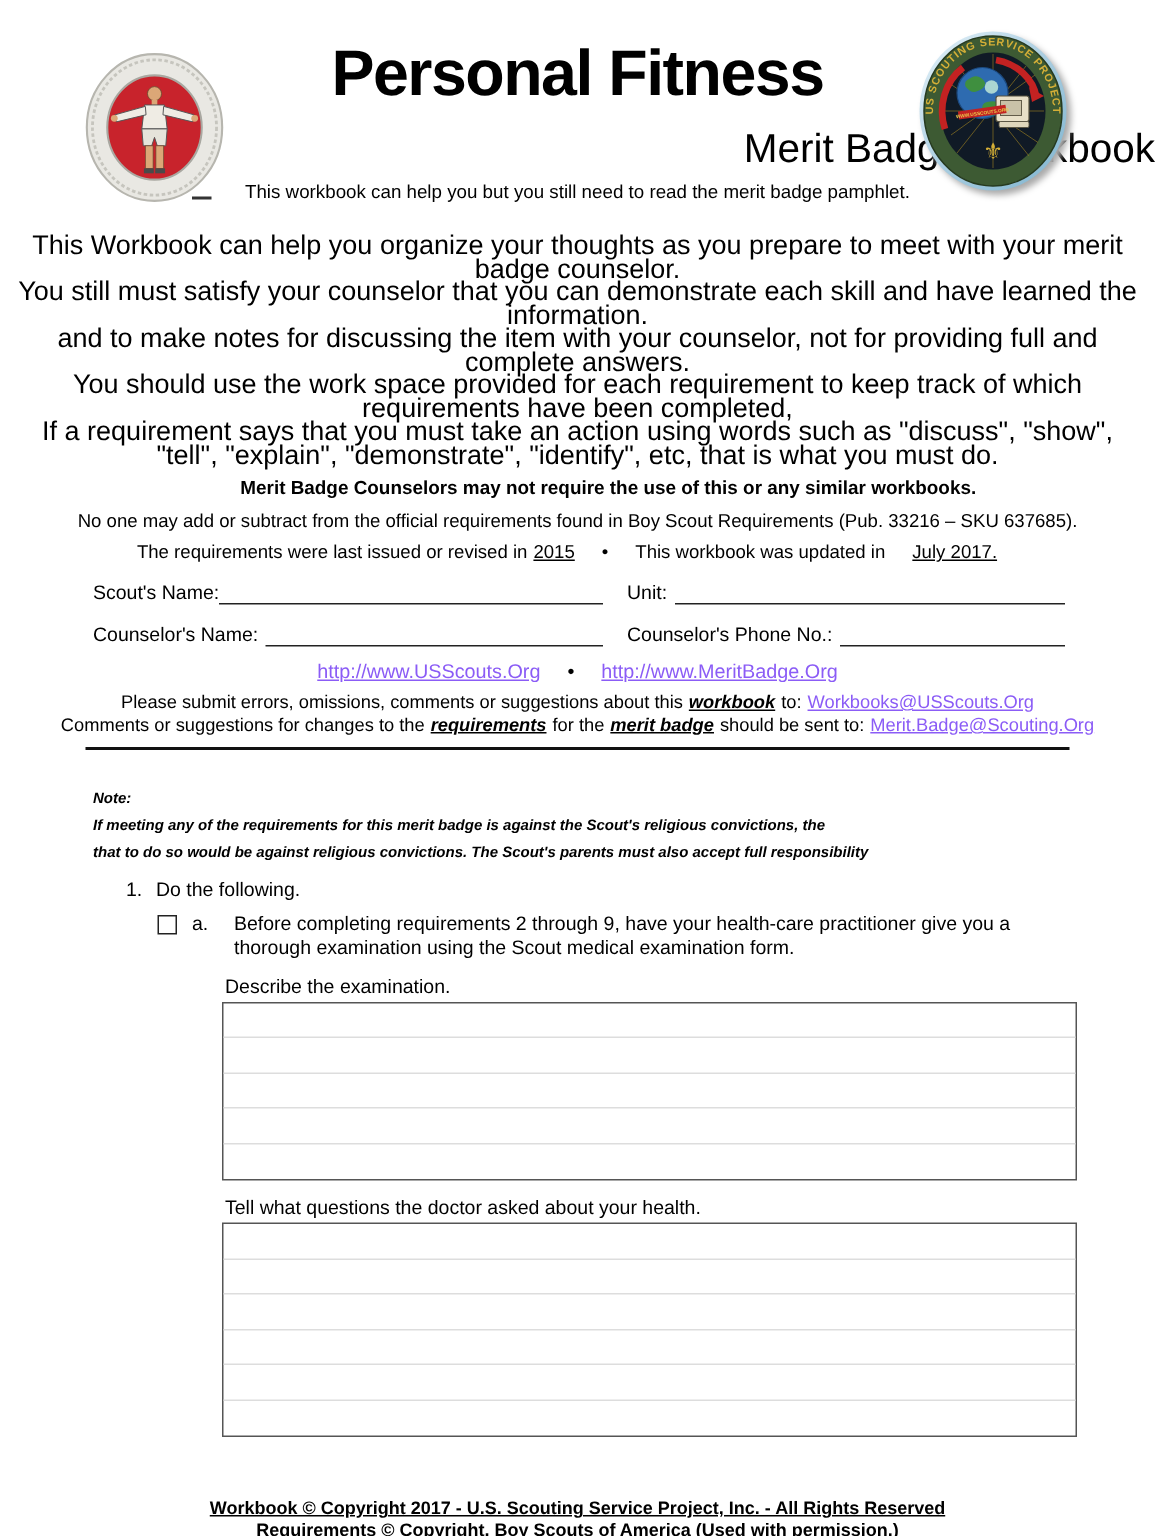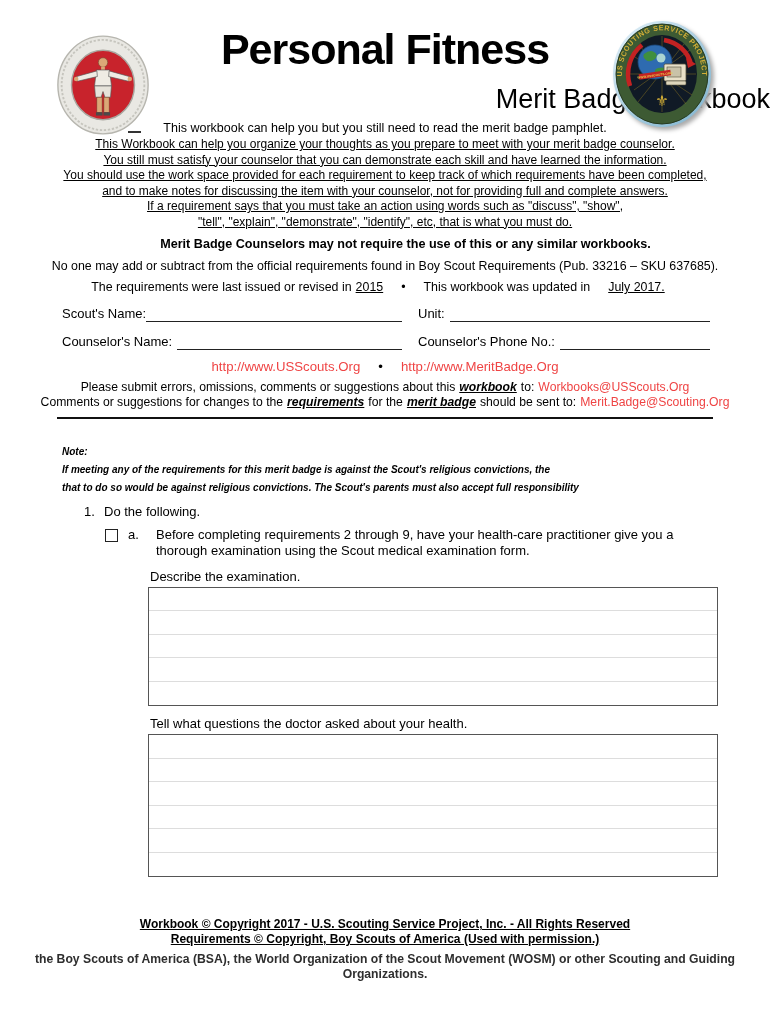--- a/index.html
+++ b/index.html
@@ -10,39 +10,39 @@
     font-family:"Liberation Sans", sans-serif;
   }
   .center { text-align:center; }
   .page-title { margin-top:26px; font-size:43px; line-height:46px; font-weight:bold; letter-spacing:-1px; }
   .page-subtitle { margin-top:12px; font-size:27px; line-height:30px; font-weight:normal;text-align:right; }
   .tagline { margin-top:6px; font-size:12.5px; line-height:16px; }
   .badge-left { position:absolute; left:56px; top:33px; width:94px; height:104px; }
   .logo-right { position:absolute; left:612px; top:20px; width:100px; height:108px; filter:drop-shadow(3px 3px 2px #aaa); }
   .scan-dash { position:absolute; left:128px; top:131px; width:13px; height:2px; background:#333; }
 
-  .intro { margin-top:1px; font-size:12px; line-height:15.5px;text-decoration:underline; }
+  .intro { margin-top:20px; font-size:18px; line-height:15.5px; }
   .counselor-note { margin-top:6px; font-size:12.6px; line-height:16px; font-weight:bold;padding-left:41px; }
   .no-one { margin-top:6px; font-size:12.4px; line-height:16px; }
   .revised { margin-top:5px; font-size:12.4px; line-height:16px; }
   .u { text-decoration:underline; }
   .pad-u { padding:0 14px; }
   .dot { display:inline-block; margin:0 18px; }
 
   .field-row { display:flex; margin:0 60px 0 62px; font-size:13px; align-items:flex-end; }
   .field-row.first { margin-top:10px; }
   .field-row + .field-row { margin-top:11px; }
   .fr-left { width:340px; display:flex; align-items:flex-end; }
   .fr-right { flex:1; margin-left:16px; display:flex; align-items:flex-end; }
   .blank { flex:1; border-bottom:1px solid #222; height:16px; }
   .blank.gap { margin-left:5px; }
   .lbl { white-space:nowrap; line-height:17px; }
 
   .links-row { margin-top:9px; font-size:13.2px; line-height:16px; }
-  a, .link { color:#ef4444; cursor:pointer; }
+  a, .link { color:#8b5cf6; text-decoration:underline; cursor:pointer; }
   .submit-line { font-size:12.2px; line-height:14.8px; }
   .submit-line.one { margin-top:5px; }
   .bold-u { font-weight:bold; text-decoration:underline;font-style:italic; }
   .sp { margin-right:4px; }
 
   .rule { margin:7px 57px 0 57px; border-top:2.6px solid #111; height:0; }
 
   .note-row { display:flex; margin:24px 57px 0 62px; font-size:10px; line-height:18px; font-weight:bold; font-style:italic;flex-direction:column; }
   .note-label { width:38px; flex:none; }
 
@@ -128,22 +128,22 @@
 
   <div class="scan-dash"></div>
 
   <div class="page-title center">Personal Fitness</div>
   <div class="page-subtitle center">Merit Badge Workbook</div>
   <div class="tagline center">This workbook can help you but you still need to read the merit badge pamphlet.</div>
 
   <div class="intro center">
     <div>This Workbook can help you organize your thoughts as you prepare to meet with your merit badge counselor.</div>
     <div>You still must satisfy your counselor that you can demonstrate each skill and have learned the information.</div>
+    <div>and to make notes for discussing the item with your counselor, not for providing full and complete answers.</div>
     <div>You should use the work space provided for each requirement to keep track of which requirements have been completed,</div>
-    <div>and to make notes for discussing the item with your counselor, not for providing full and complete answers.</div>
     <div>If a requirement says that you must take an action using words such as "discuss", "show",</div>
     <div>"tell", "explain", "demonstrate", "identify", etc, that is what you must do.</div>
   </div>
 
   <div class="counselor-note center">Merit Badge Counselors may not require the use of this or any similar workbooks.</div>
   <div class="no-one center">No one may add or subtract from the official requirements found in Boy Scout Requirements (Pub.  33216 – SKU 637685).</div>
 
   <div class="revised center">
     <span class="sp">The requirements were last issued or revised in</span><span class="u">2015</span><span class="dot">•</span><span class="sp">This workbook was updated in</span><span class="u pad-u">July 2017.</span>
   </div>

